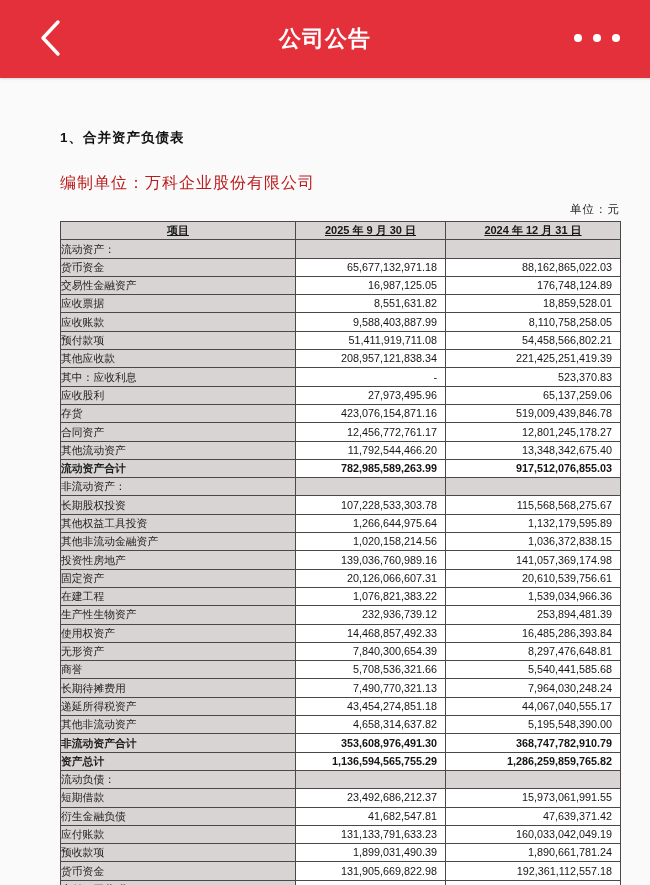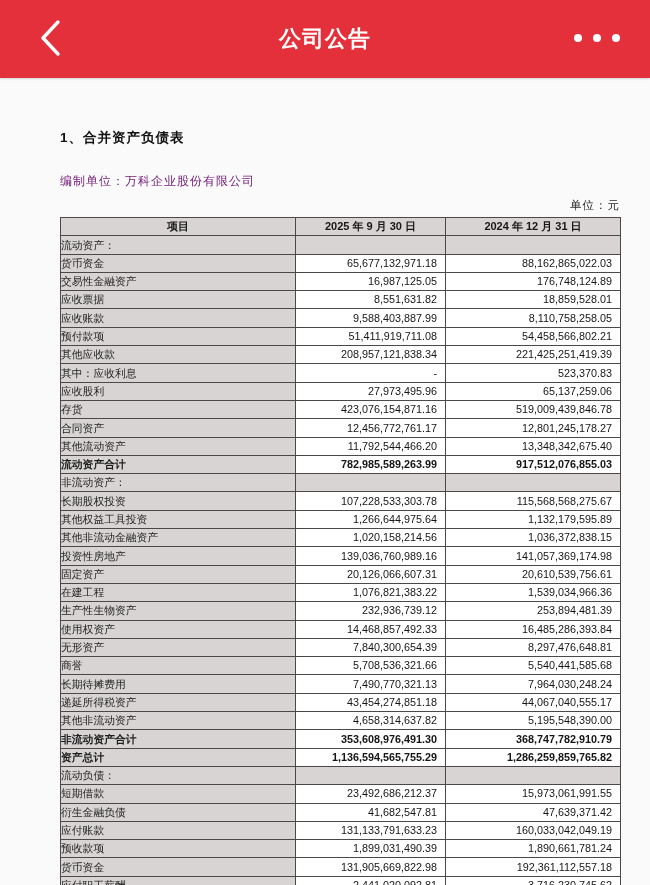--- a/index.html
+++ b/index.html
@@ -19,35 +19,35 @@
   }
   .menu-btn{
     position:absolute; right:30px; top:0; height:75px;
     display:flex; align-items:center; gap:11px; cursor:pointer;
   }
   .menu-btn .dot{ width:8px; height:8px; border-radius:50%; background:#fff; }
 
   
   .doc{ padding:51px 30px 0 60px; }
   .doc-title{ font-size:13.5px; font-weight:bold; color:#111; letter-spacing:1px; }
-  .prepared-by{ margin-top:26px; font-size:12px; color:#701a75; letter-spacing:1px; }
+  .prepared-by{ margin-top:26px; font-size:16px; color:#b91c1c; letter-spacing:1px; }
   .unit-note{ margin-top:8px; font-size:11.5px; color:#2a2a2a; text-align:right; letter-spacing:1px; }
 
   
   table.bs{
     margin-top:4px; width:560px; border-collapse:collapse; table-layout:fixed;
     border:1.5px solid #3c3c3c;
   }
   col.c1{ width:235px; } col.c2{ width:150px; } col.c3{ width:175px; }
   .bs th, .bs td{
     border:1px solid #4c4848; height:18.3px; padding:0;
     font-size:10.8px; line-height:1; overflow:hidden; white-space:nowrap;
   }
   .bs th{
-    background:#d8d4d4; font-weight:bold; text-align:center; font-size:11px; color:#161616;
+    background:#d8d4d4; font-weight:bold; text-align:center; font-size:11px; color:#161616;text-decoration:underline;
   }
   td.c-label{ background:#d8d4d4; text-align:left; color:#1e1e1e; }
   td.c-val{ background:#fff; text-align:right; padding-right:8px; color:#151515; }
   tr.row-section td{ background:#d8d4d4; }
   tr.row-total td{ font-weight:bold; }
   .ind-0{ padding-left:6px; }
   .ind-1{ padding-left:17px; }
   .ind-2{ padding-left:27px;margin-top:35px; }
   .ind-3{ padding-left:56px; }
 </style>

